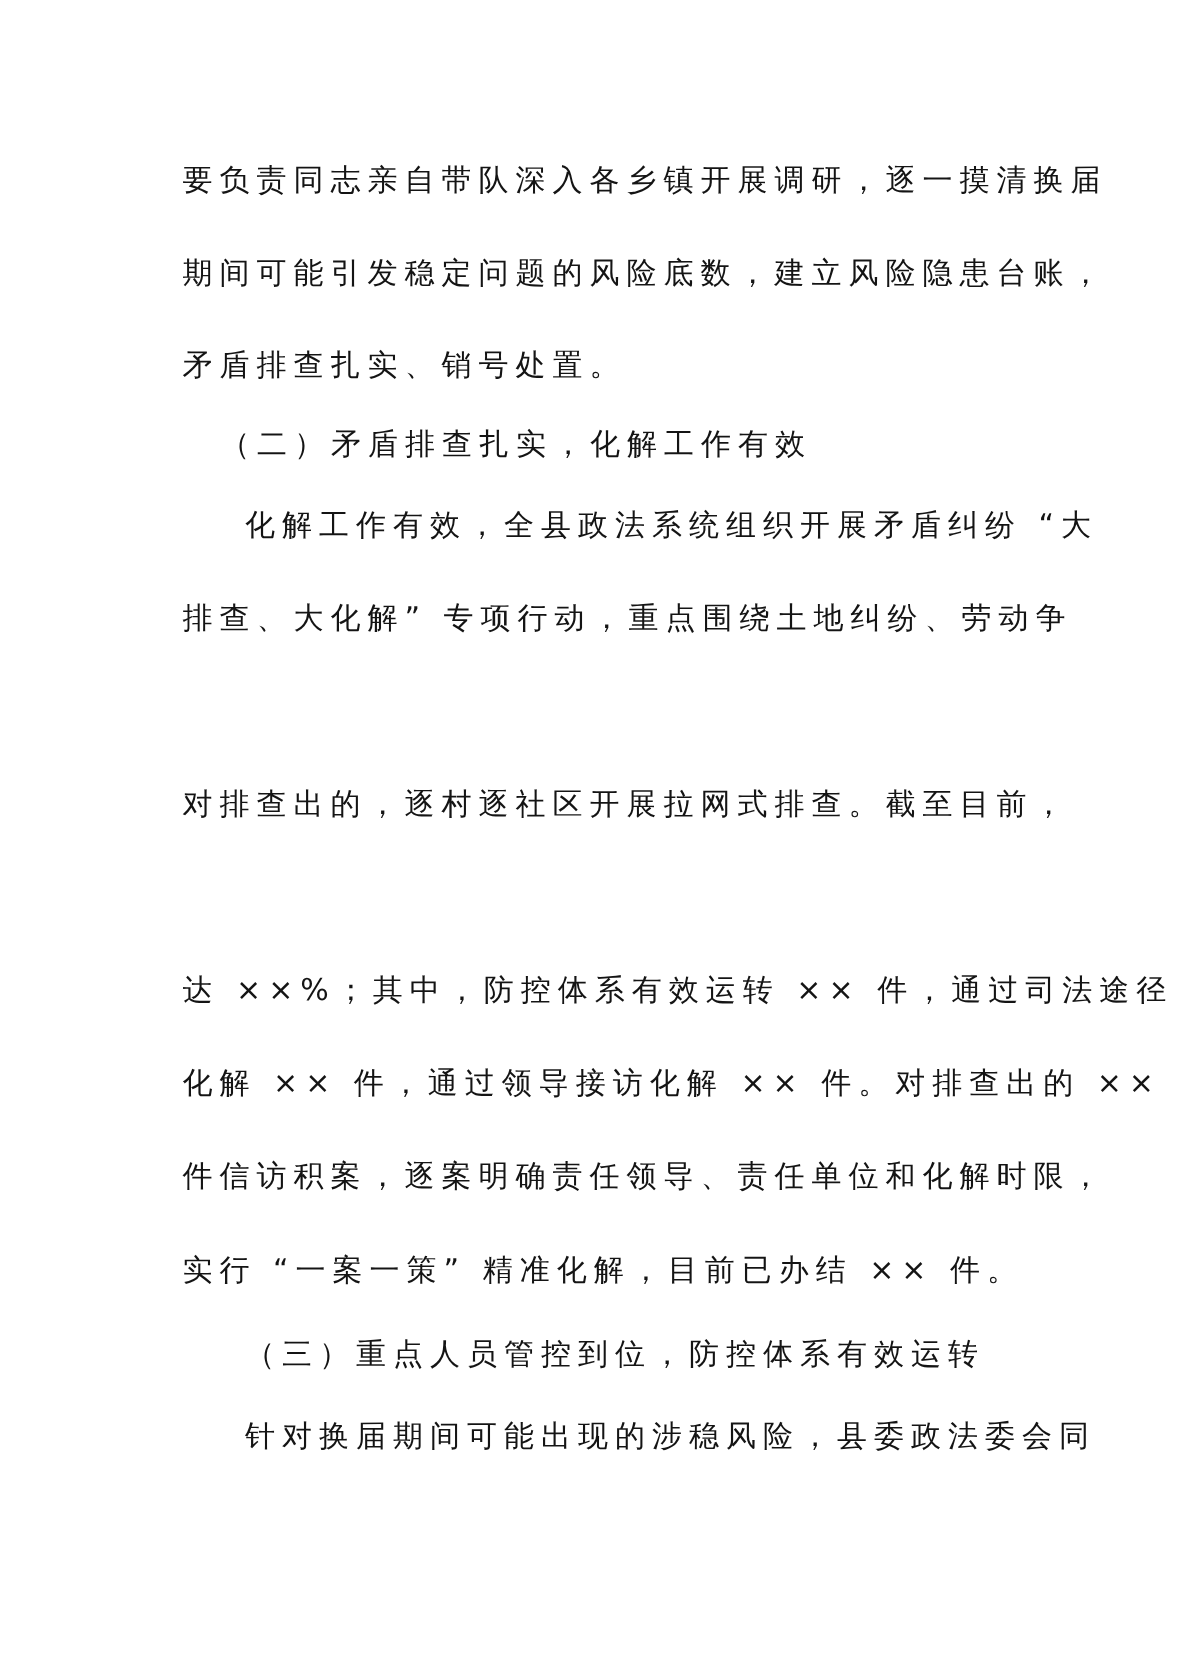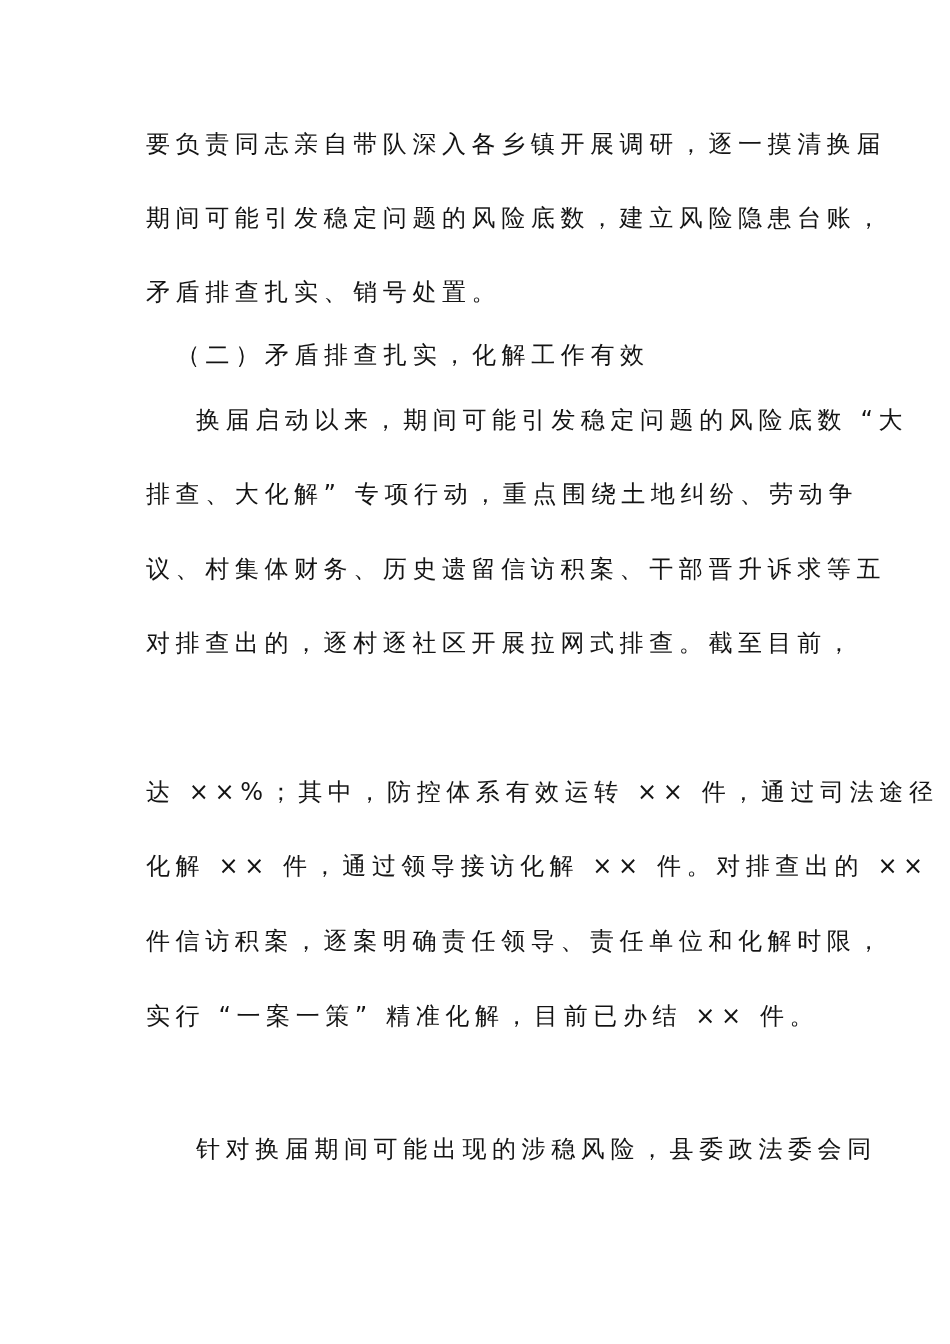--- a/index.html
+++ b/index.html
@@ -39,24 +39,24 @@
 </head>
 <body>
 
 <div class="page">
   <div class="line" style="top:129px;">要负责同志亲自带队深入各乡镇开展调研，逐一摸清换届</div>
   <div class="line" style="top:203px;">期间可能引发稳定问题的风险底数，建立风险隐患台账，</div>
   <div class="line" style="top:277px;">矛盾排查扎实、销号处置。</div>
 
   <div class="line heading" style="top:340px; left:176px;">（二）矛盾排查扎实，化解工作有效</div>
 
-  <div class="line indent" style="top:405px;">换届启动以来，期间可能引发稳定问题的风险底数 “大</div>
+  <div class="line indent" style="top:405px;">化解工作有效，全县政法系统组织开展矛盾纠纷 “大</div>
   <div class="line" style="top:479px;">排查、大化解” 专项行动，重点围绕土地纠纷、劳动争</div>
-  <div class="line" style="top:554px;">议、村集体财务、历史遗留信访积案、干部晋升诉求等五</div>
   <div class="line" style="top:628px;">对排查出的，逐村逐社区开展拉网式排查。截至目前，</div>
   <div class="line" style="top:777px;">达 ××%；其中，防控体系有效运转 ×× 件，通过司法途径</div>
   <div class="line" style="top:851px;">化解 ×× 件，通过领导接访化解 ×× 件。对排查出的 ××</div>
   <div class="line" style="top:926px;">件信访积案，逐案明确责任领导、责任单位和化解时限，</div>
   <div class="line" style="top:1001px;">实行 “一案一策” 精准化解，目前已办结 ×× 件。</div>
 
+  <div class="line heading" style="top:1068px; left:196px;">（三）重点人员管控到位，防控体系有效运转</div>
 
   <div class="line indent" style="top:1134px;">针对换届期间可能出现的涉稳风险，县委政法委会同</div>
 </div>
 
 </body></html>

